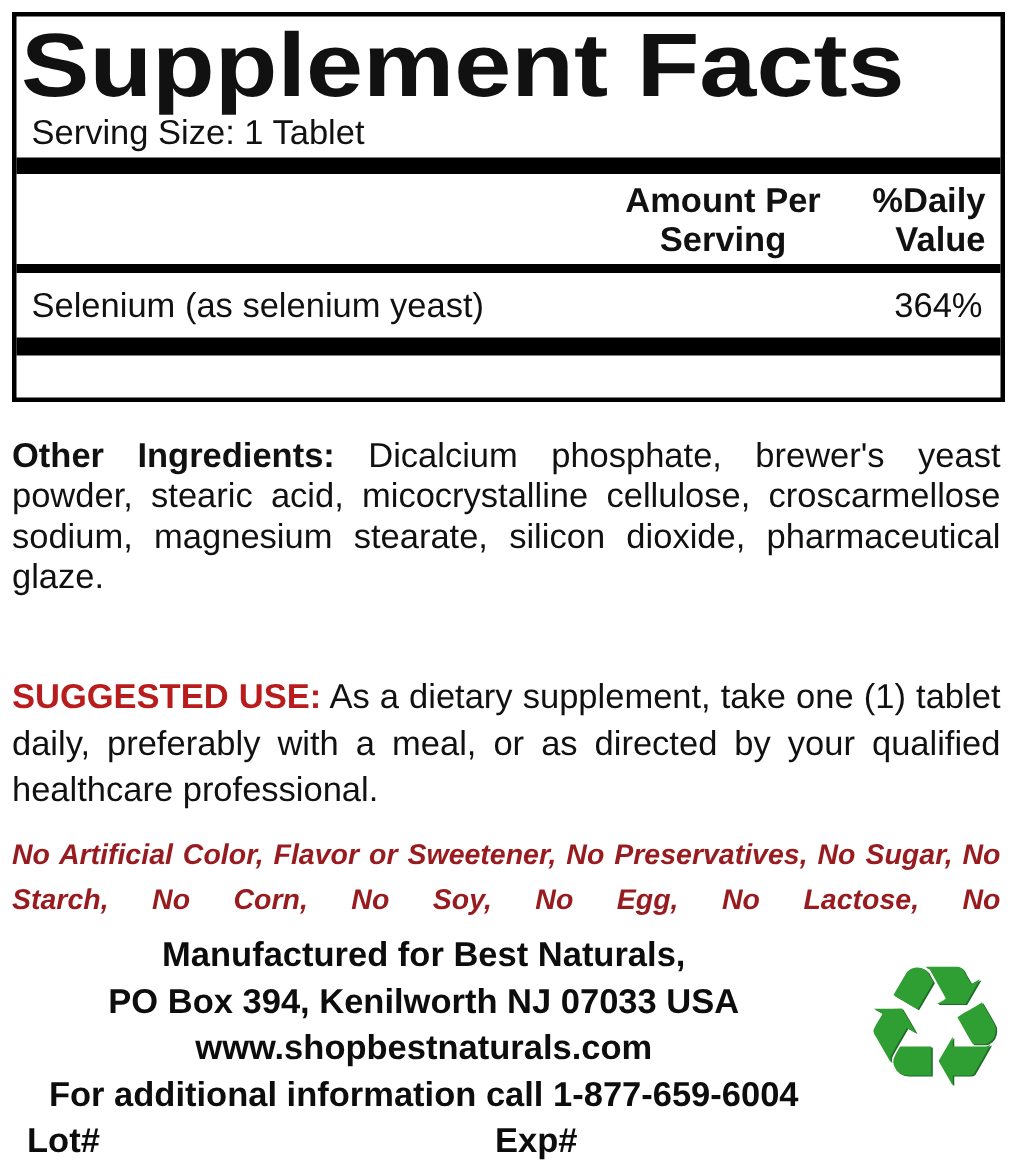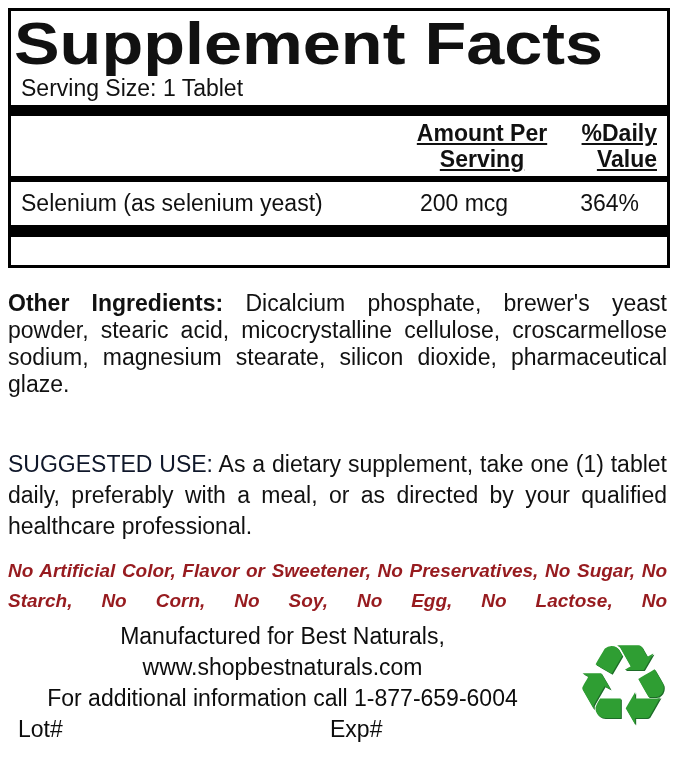--- a/index.html
+++ b/index.html
@@ -16,47 +16,47 @@
   .sf-title{
     margin:2px 0 0 3px;font-size:60px;font-weight:bold;line-height:62px;
     letter-spacing:0px;white-space:nowrap;
     transform:scaleX(1.14);transform-origin:0 50%;
   }
   .serving-line{margin:0 10px;font-size:23px;line-height:26px;}
   .bar{background:#000;width:100%;}
   .bar-thick1{height:11px;margin-top:4px;}
   .bar-thin{height:6px;margin-top:4px;}
   .bar-thick2{height:12px;margin-top:9px;}
-  .hdr-row{display:flex;align-items:flex-end;margin:4px 10px 0 10px;text-decoration:underline;}
+  .hdr-row{display:flex;align-items:flex-end;margin:4px 10px 0 10px;}
   .hdr-spacer{flex:1;}
   .col-amount{width:150px;text-align:center;}
   .col-dv{width:100px;text-align:right;}
   .hdr-row .col-amount,.hdr-row .col-dv{
     font-weight:bold;font-size:23px;line-height:26px;
   }
-  .nutrient-row{display:flex;align-items:baseline;margin:8px 28px 0 10px;
+  .nutrient-row{display:flex;align-items:baseline;margin:8px 12px 0 10px;
     font-size:23px;line-height:26px;justify-content:space-between;}
   .nutrient-name{flex:1;text-align:left;}
   
   .para{
     position:absolute;left:8px;width:659px;
     text-align:justify;text-justify:inter-word;
   }
   .oi{top:267px;font-size:23px;line-height:27px;}
   .oi .lead{font-weight:bold;}
   .su{top:426px;font-size:23px;line-height:31px;}
-  .su .lead{font-weight:normal;color:#0f172a;}
+  .su .lead{font-weight:bold;color:#b91c1c;}
   .claims{
     top:537px;font-size:19px;line-height:30px;font-weight:bold;font-style:italic;
     color:#971b1f;text-align:justify;text-align-last:justify;
   }
   
   .mfg{
     position:absolute;left:0;top:621px;width:565px;text-align:center;
-    font-weight:normal;font-size:23px;line-height:31px;color:#0d0d0d;
+    font-weight:bold;font-size:23px;line-height:31px;color:#0d0d0d;
   }
   .lot-row{position:relative;text-align:center;height:31px;}
   .lot{position:absolute;left:18px;}
   .exp{position:absolute;left:330px;}
   
   .recycle{
     position:absolute;left:567px;top:618px;width:112px;height:135px;
     font-family:"DejaVu Sans",sans-serif;font-size:112px;line-height:135px;
     text-align:center;color:#2f9e33;text-shadow:1px 1px 0 #1d6b28;
   }
@@ -69,34 +69,34 @@
   <div class="serving-line">Serving Size: 1 Tablet</div>
   <div class="bar bar-thick1"></div>
   <div class="hdr-row">
     <div class="hdr-spacer"></div>
     <div class="col-amount">Amount Per Serving</div>
     <div class="col-dv">%Daily Value</div>
   </div>
   <div class="bar bar-thin"></div>
   <div class="nutrient-row">
     <div class="nutrient-name">Selenium (as selenium yeast)</div>
-    <div class="col-amount">200 mcg</div>
     <div class="col-dv">364%</div>
   </div>
   <div class="bar bar-thick2"></div>
 </div>
 
 <p class="para oi"><span class="lead">Other Ingredients:</span><span> Dicalcium phosphate, brewer's yeast powder, stearic acid, micocrystalline cellulose, croscarmellose sodium, magnesium stearate, silicon dioxide, pharmaceutical glaze.</span></p>
 
 <p class="para su"><span class="lead">SUGGESTED USE:</span><span> As a dietary supplement, take one (1) tablet daily, preferably with a meal, or as directed by your qualified healthcare professional.</span></p>
 
 <p class="para claims">No Artificial Color, Flavor or Sweetener, No Preservatives, No Sugar, No Starch, No Corn, No Soy, No Egg, No Lactose, No</p>
 
 <div class="mfg">
   <div>Manufactured for Best Naturals,</div>
+  <div>PO Box 394, Kenilworth NJ 07033 USA</div>
   <div>www.shopbestnaturals.com</div>
   <div>For additional information call 1-877-659-6004</div>
   <div class="lot-row">
     <span class="lot">Lot#</span>
     <span class="exp">Exp#</span>
   </div>
 </div>
 
 <div class="recycle">♻</div>
 

